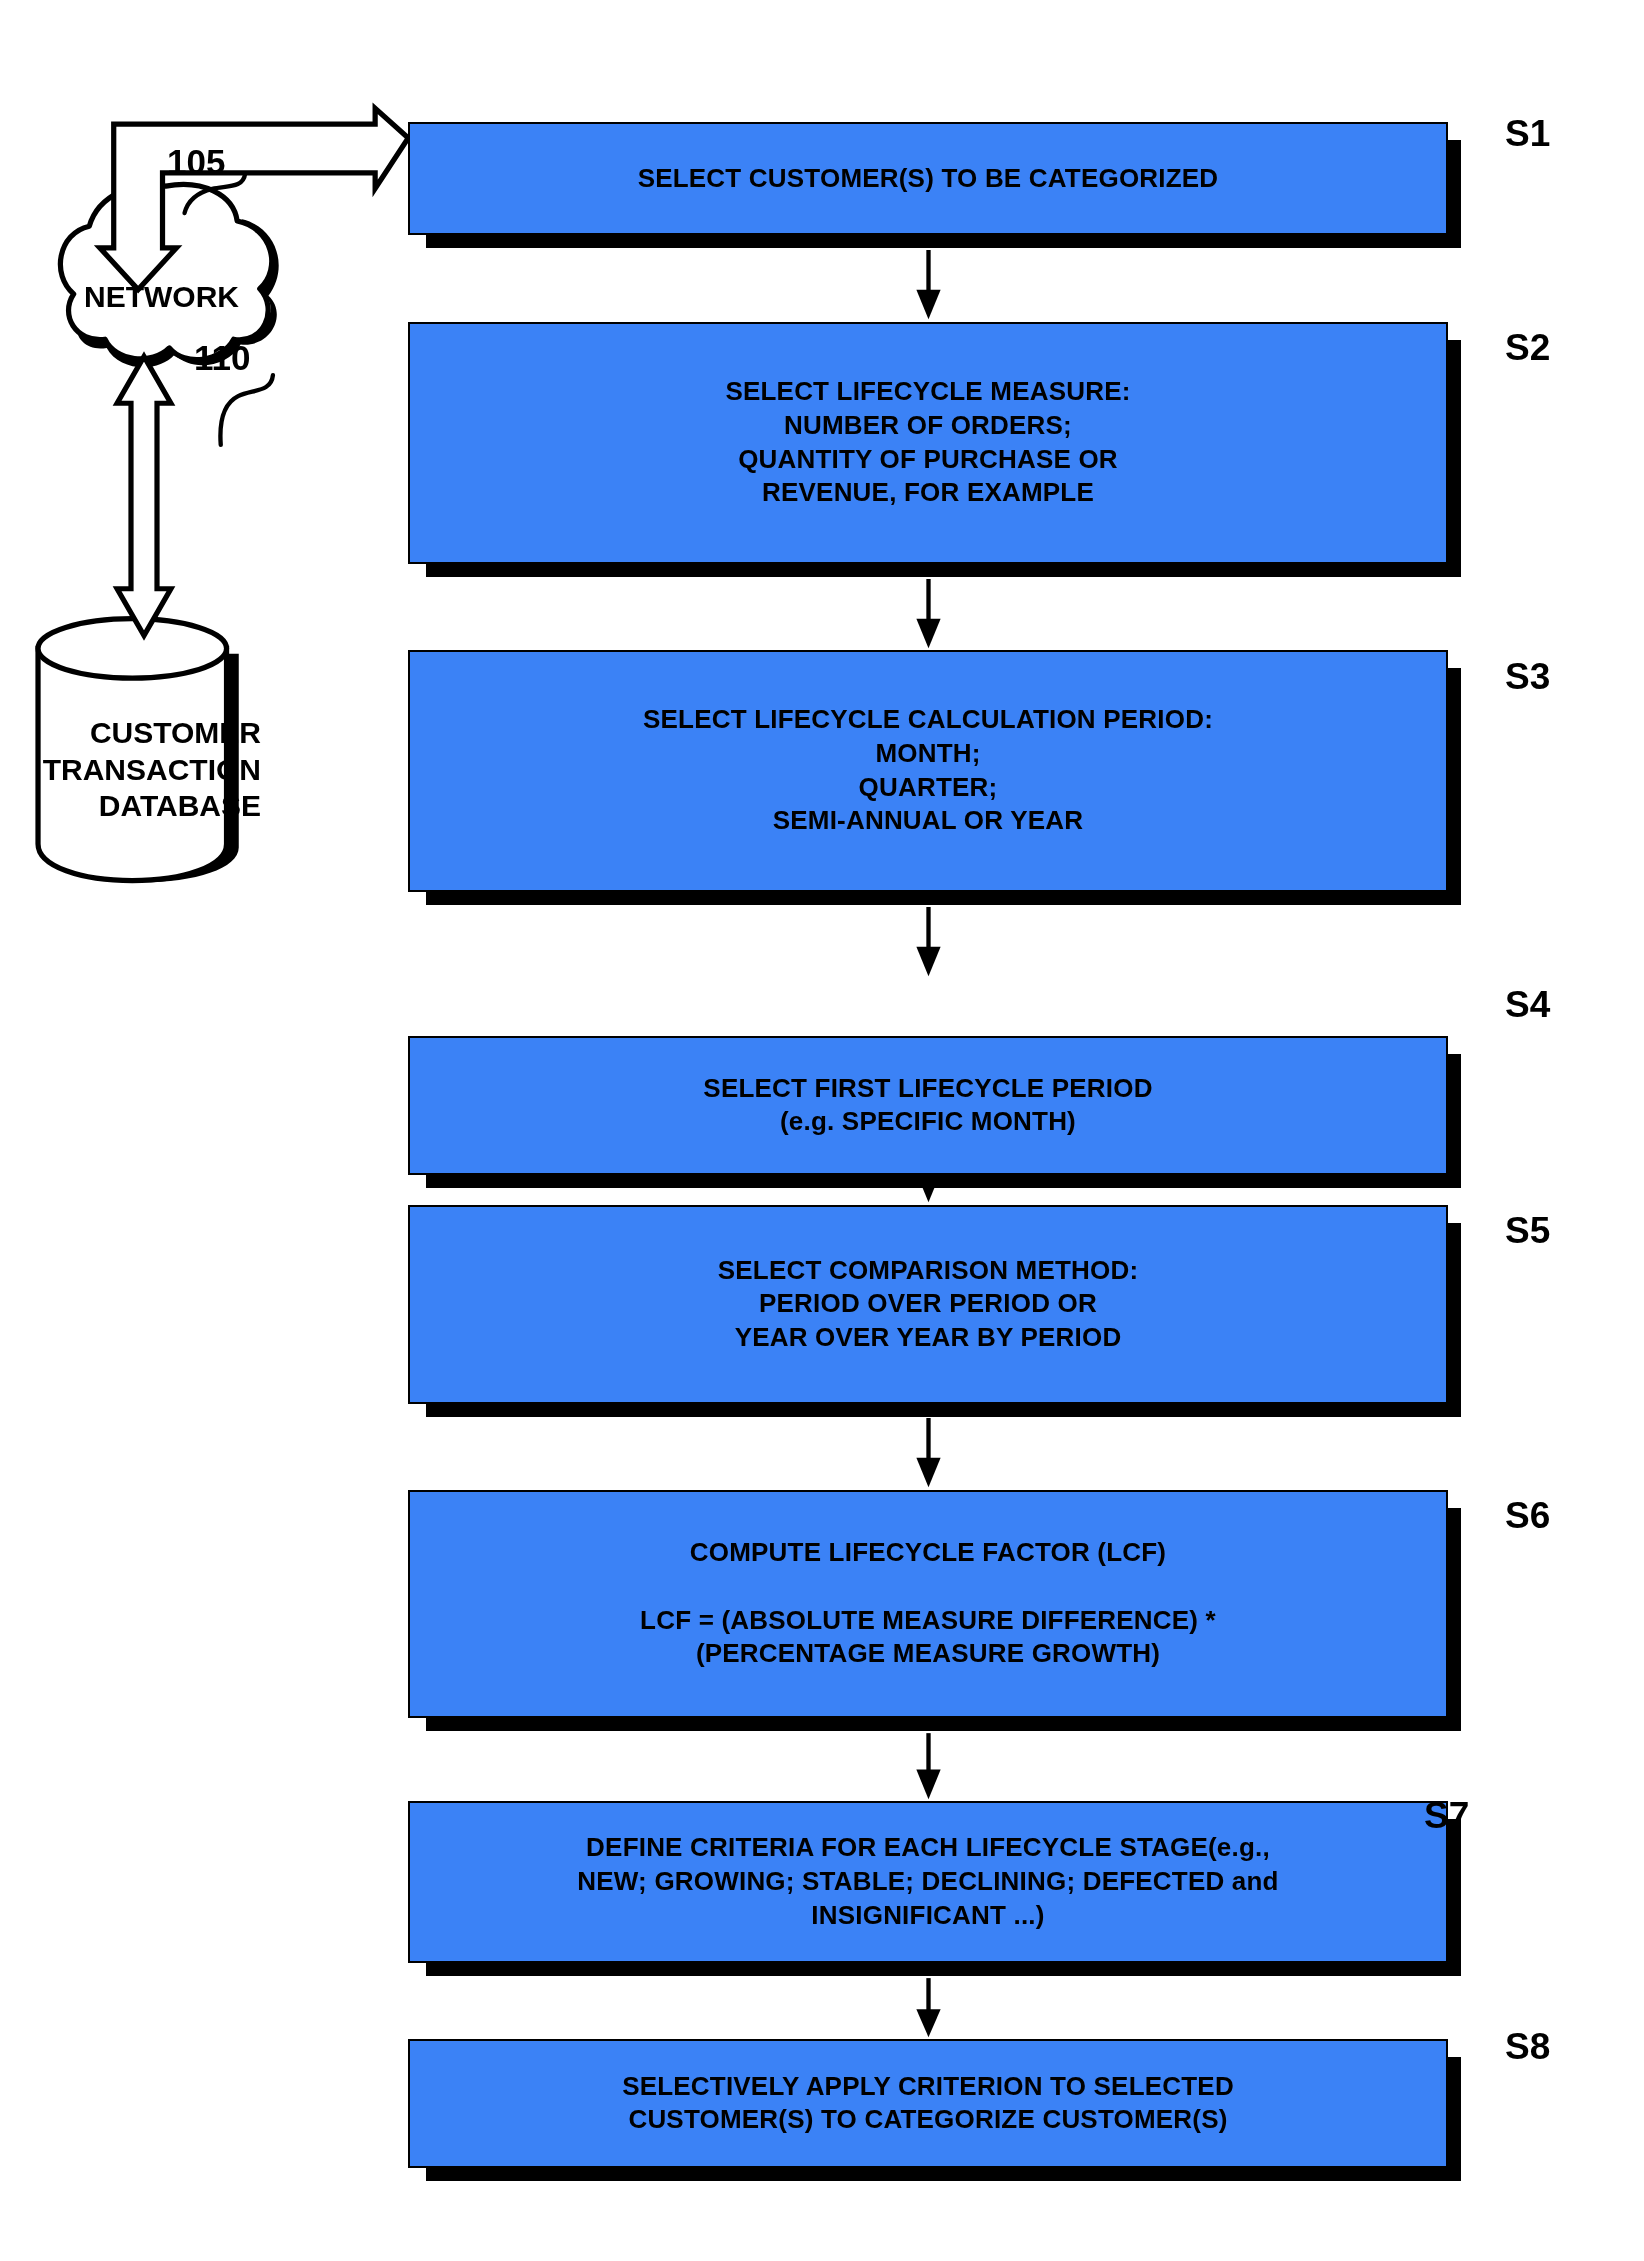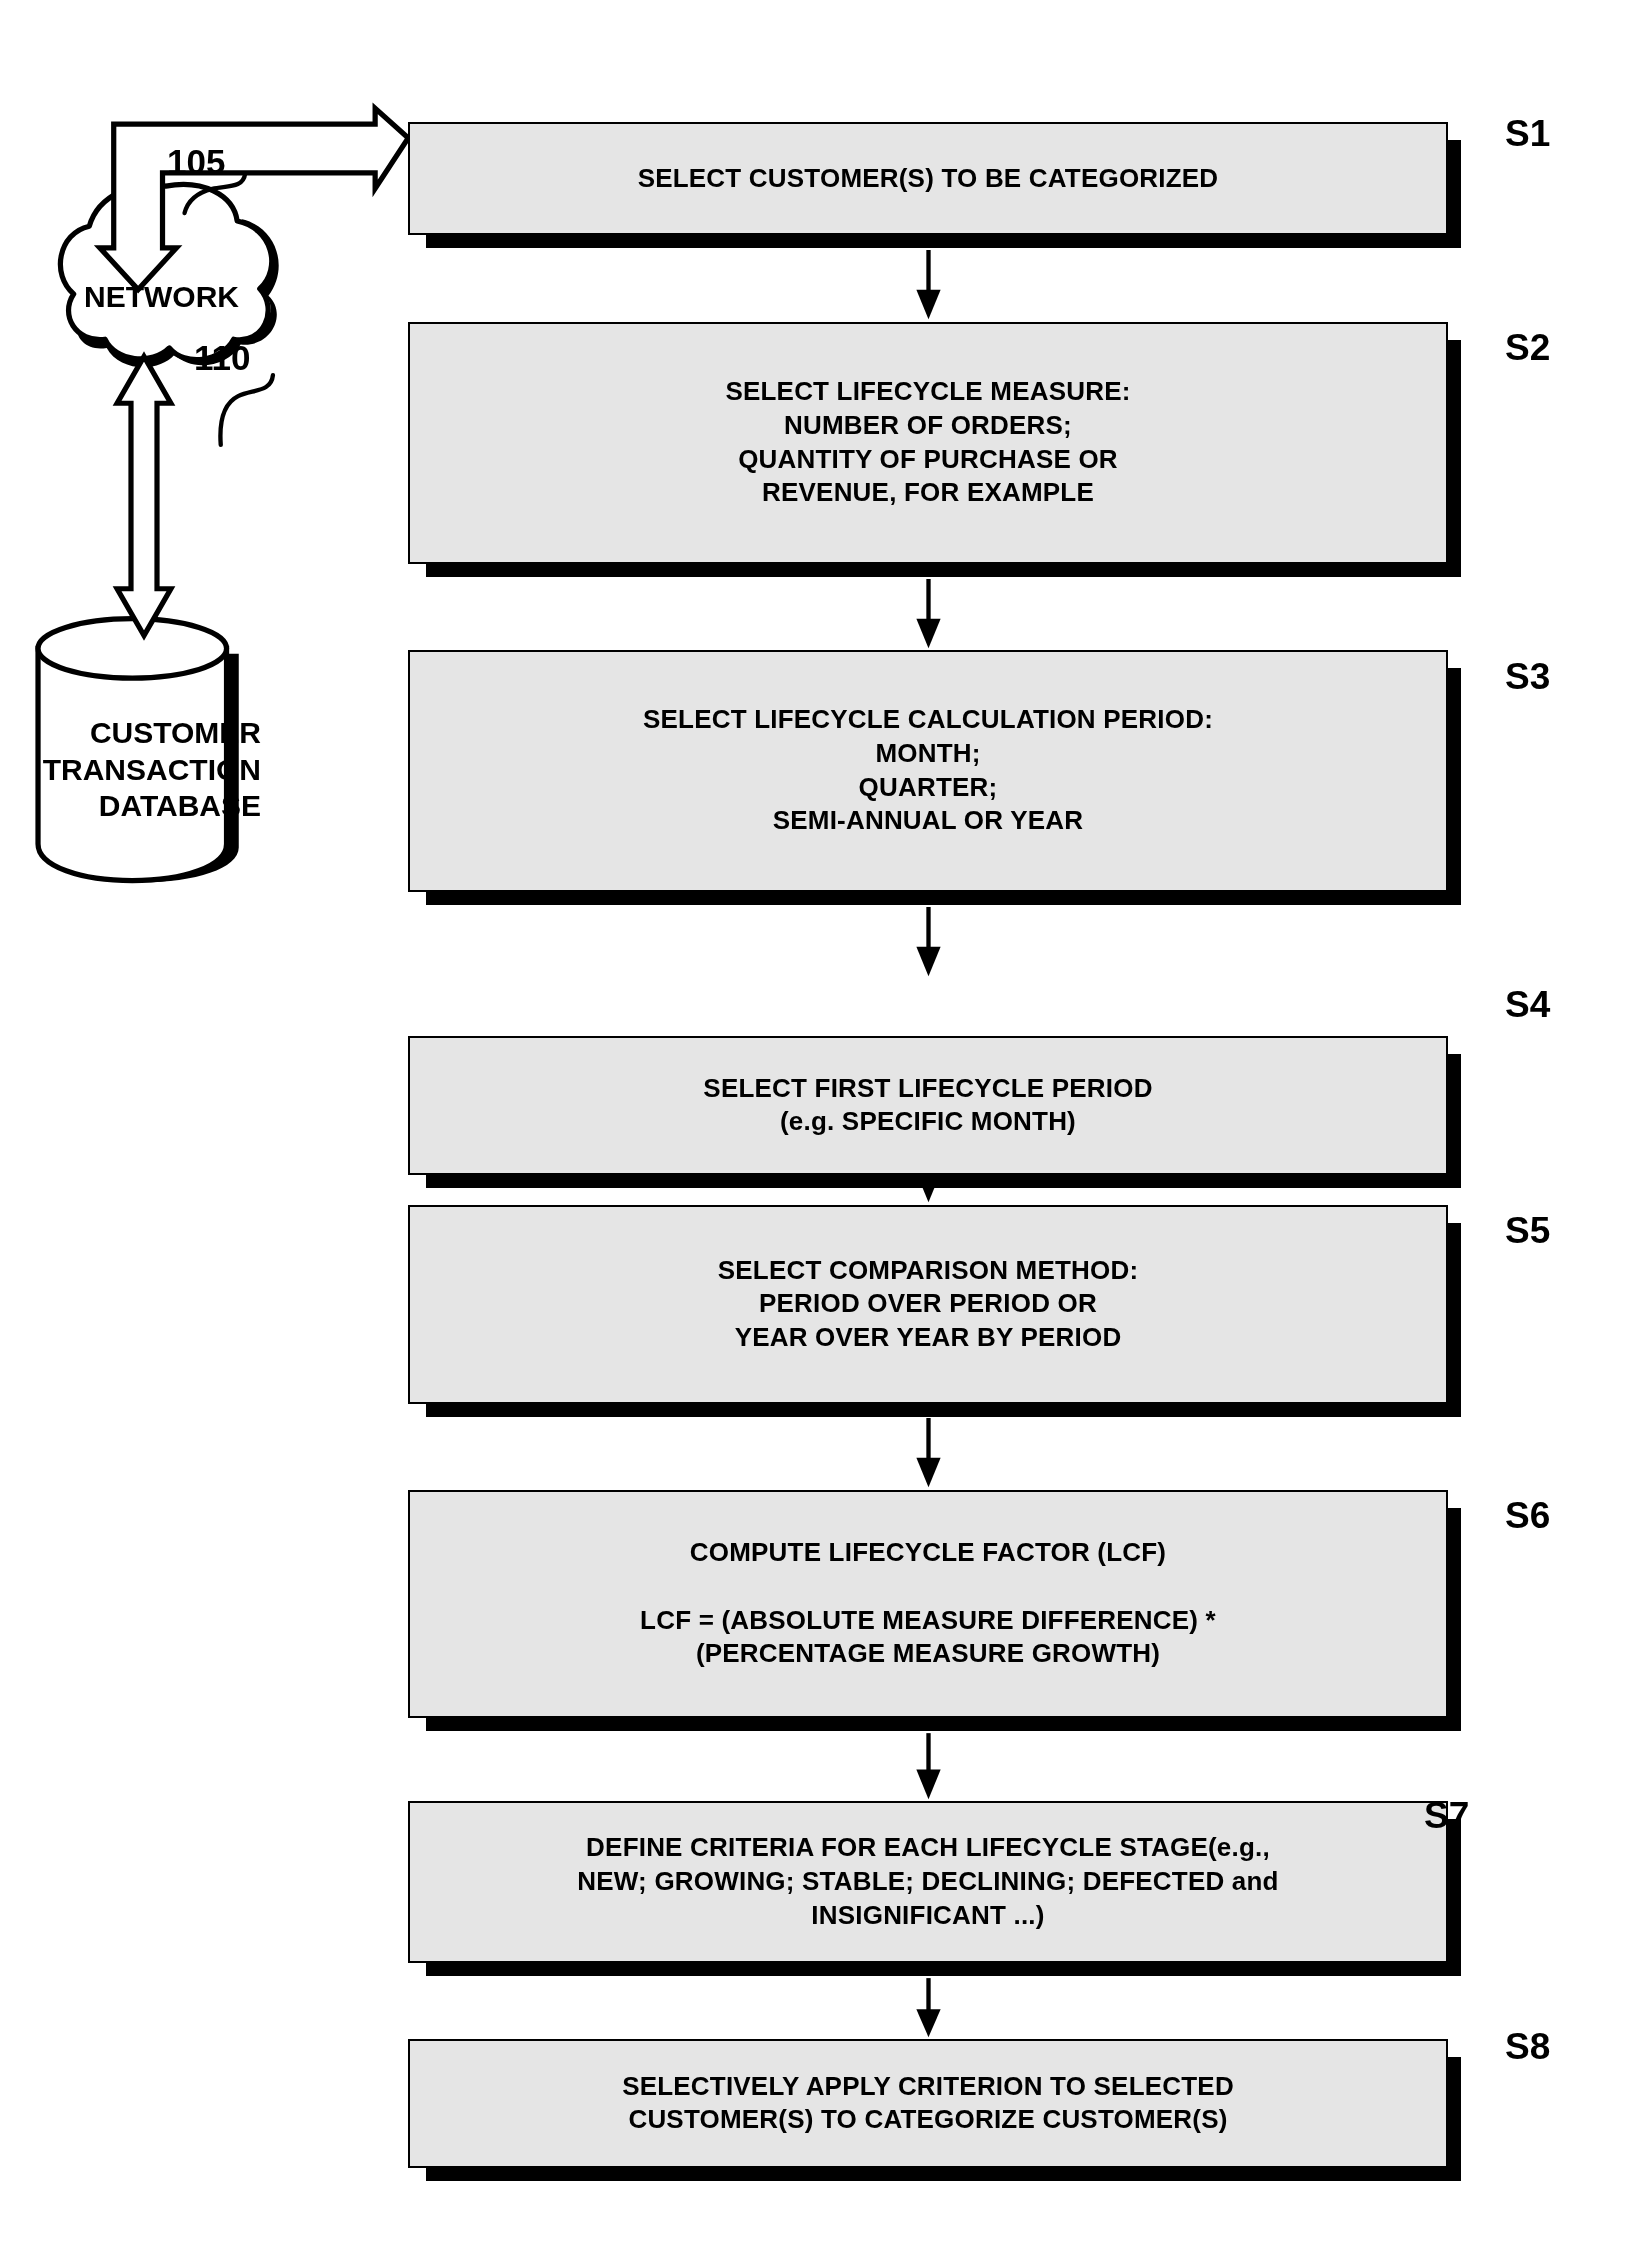--- a/index.html
+++ b/index.html
@@ -14,21 +14,21 @@
     height: 2261px;
     background: #ffffff;
     font-family: "Liberation Sans", sans-serif;
     overflow: hidden;
   }
 
   
   .step {
     position: absolute;
     box-sizing: border-box;
-    background: #e5e5e5;
+    background: #3b82f6;
     border: 2.6px solid #000000;
     z-index: 5;
   }
   .step .shadow-r {
     position: absolute;
     top: 15.7px;
     left: 100%;
     width: 15px;
     bottom: -15px;
     background: #000000;

